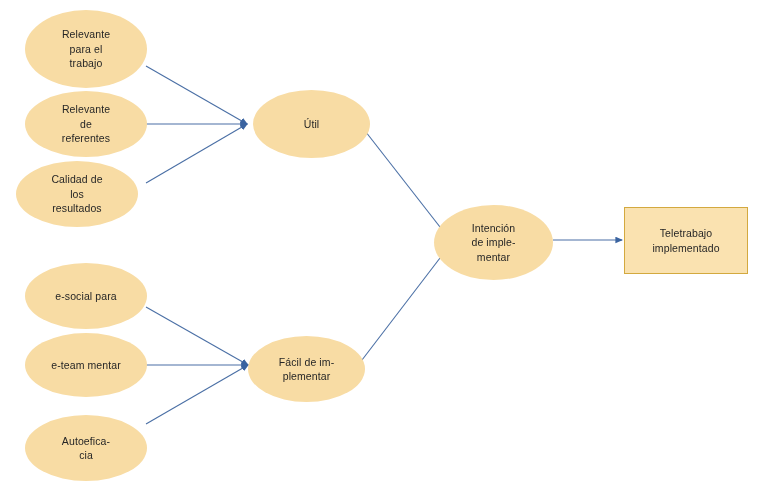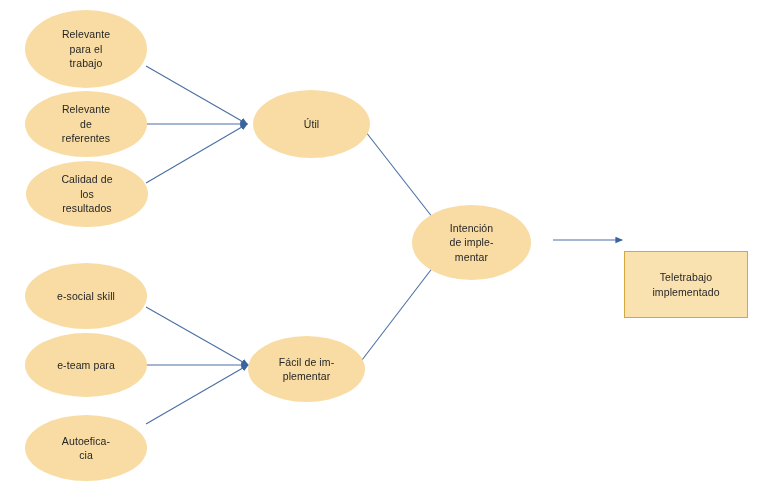--- a/index.html
+++ b/index.html
@@ -37,21 +37,20 @@
     letter-spacing: 0.1px;
     z-index: 2;
   }
   .node-ellipse {
     background: #F8DCA4;
     border-radius: 50%;
   }
   .node-rect {
     background: #FAE2B0;
     border: 1px solid #D3A93F;
-    margin-top: 44px;
   }
   .node-label {
     display: block;
     padding: 0 6px;
     white-space: pre-line;
   }
 </style>
 </head>
 <body>
 
@@ -78,43 +77,43 @@
       <div class="node node-ellipse" style="left: 25px; top: 10px; width: 122px; height: 78px;">
         <span class="node-label">Relevante
 para el
 trabajo</span>
       </div>
       <div class="node node-ellipse" style="left: 25px; top: 91px; width: 122px; height: 66px;">
         <span class="node-label">Relevante
 de
 referentes</span>
       </div>
-      <div class="node node-ellipse" style="left: 26px; top: 161px; width: 122px; height: 66px;">
+      <div class="node node-ellipse" style="left: 16px; top: 161px; width: 122px; height: 66px;">
         <span class="node-label">Calidad de
 los
 resultados</span>
       </div>
       <div class="node node-ellipse" style="left: 25px; top: 263px; width: 122px; height: 66px;">
-        <span class="node-label">e-social skill</span>
+        <span class="node-label">e-social para</span>
       </div>
       <div class="node node-ellipse" style="left: 25px; top: 333px; width: 122px; height: 64px;">
-        <span class="node-label">e-team para</span>
+        <span class="node-label">e-team mentar</span>
       </div>
       <div class="node node-ellipse" style="left: 25px; top: 415px; width: 122px; height: 66px;">
         <span class="node-label">Autoefica-
 cia</span>
       </div>
       <div class="node node-ellipse" style="left: 253px; top: 90px; width: 117px; height: 68px;">
         <span class="node-label">Útil</span>
       </div>
       <div class="node node-ellipse" style="left: 248px; top: 336px; width: 117px; height: 66px;">
         <span class="node-label">Fácil de im-
 plementar</span>
       </div>
-      <div class="node node-ellipse" style="left: 412px; top: 205px; width: 119px; height: 75px;">
+      <div class="node node-ellipse" style="left: 434px; top: 205px; width: 119px; height: 75px;">
         <span class="node-label">Intención
 de imple-
 mentar</span>
       </div>
       <div class="node node-rect" style="left: 624px; top: 207px; width: 124px; height: 67px;">
         <span class="node-label">Teletrabajo
 implementado</span>
       </div>
     </div>
 </div>

